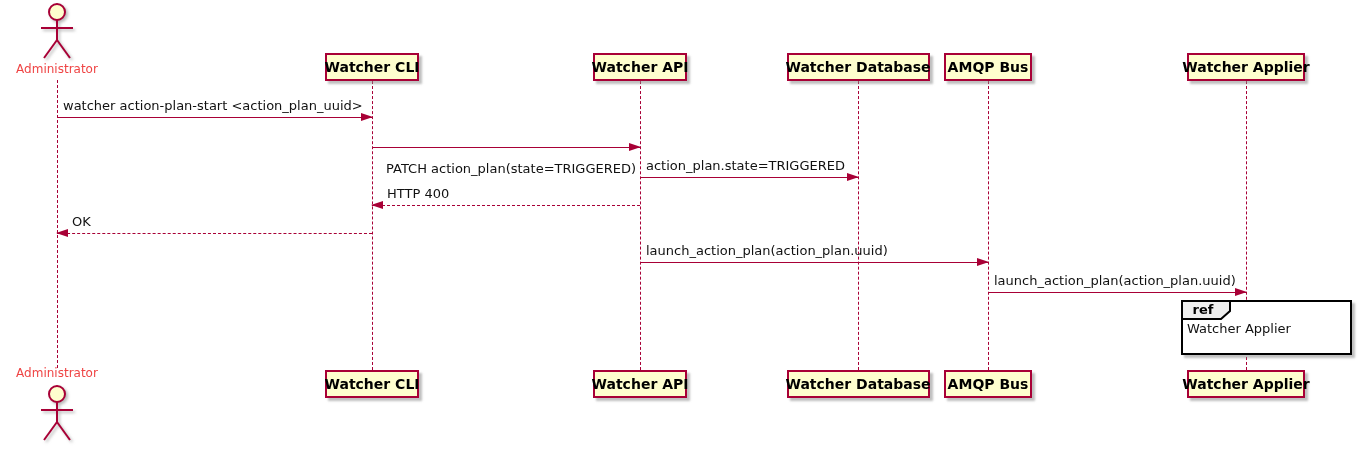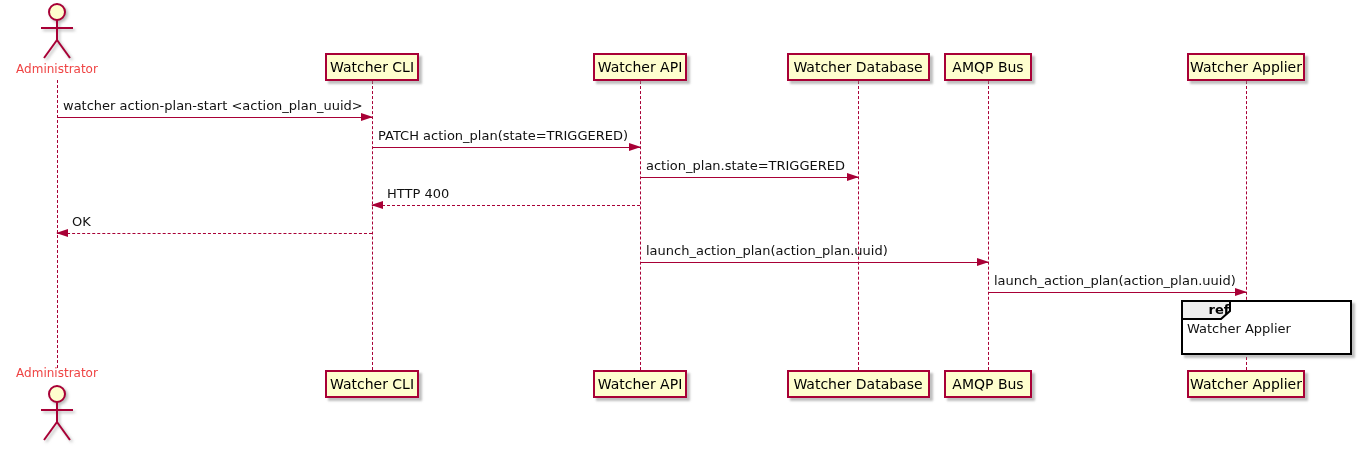--- a/index.html
+++ b/index.html
@@ -22,20 +22,21 @@
     background: #FEFECE;
     border: 2px solid #A80036;
     box-shadow: 3px 3px 2px rgba(140,140,140,0.55);
     display: flex;
     align-items: center;
     justify-content: center;
     font-size: 14px;
     color: #000000;
     box-sizing: border-box;
     white-space: nowrap;
+    font-weight: bold;
   }
   .actor-wrap { position: absolute; text-align: center; }
   .actor-label {
     position: absolute;
     font-size: 12px;
     color: #ef4444;
     white-space: nowrap;
     transform: translateX(-50%);
   }
   .actor-figure { filter: drop-shadow(2.5px 2.5px 1.5px rgba(140,140,140,0.6)); }
@@ -71,21 +72,20 @@
     box-sizing: border-box;
   }
   .ref-tab { position: absolute; top: -2px; left: -2px; }
   .ref-keyword {
     position: absolute;
     top: 0px; left: 0px; width: 40px;
     text-align: center;
     font-size: 13px;
     font-weight: bold;
     color: #000000;
-    padding-left: 16px;
   }
   .ref-body {
     position: absolute;
     top: 19px; left: 4px; right: 2px;
     font-size: 13px;
     line-height: 16px;
     color: #111111;
   }
 </style>
 </head>
@@ -99,21 +99,21 @@
     <div class="lifeline" style="left: 988px; top: 81px; height: 289px;"></div>
     <div class="lifeline" style="left: 1246px; top: 81px; height: 289px;"></div>
     <div class="message" style="left: 57px; top: 117px; width: 315px;">
       <div class="msg-line solid"></div>
       <div class="arrowhead right"></div>
       <div class="msg-label" style="left: 6px; text-align: right;">watcher action-plan-start &lt;action_plan_uuid&gt;</div>
     </div>
     <div class="message" style="left: 372px; top: 147px; width: 268px;">
       <div class="msg-line solid"></div>
       <div class="arrowhead right"></div>
-      <div class="msg-label" style="left: 6px;">PATCH action_plan(state=TRIGGERED)</div>
+      <div class="msg-label" style="left: 14px; margin-top: 33px;">PATCH action_plan(state=TRIGGERED)</div>
     </div>
     <div class="message" style="left: 640px; top: 177px; width: 218px;">
       <div class="msg-line solid"></div>
       <div class="arrowhead right"></div>
       <div class="msg-label" style="left: 6px;">action_plan.state=TRIGGERED</div>
     </div>
     <div class="message" style="left: 372px; top: 205px; width: 268px;">
       <div class="msg-line dashed"></div>
       <div class="arrowhead left"></div>
       <div class="msg-label" style="left: 15px;">HTTP 400</div>

